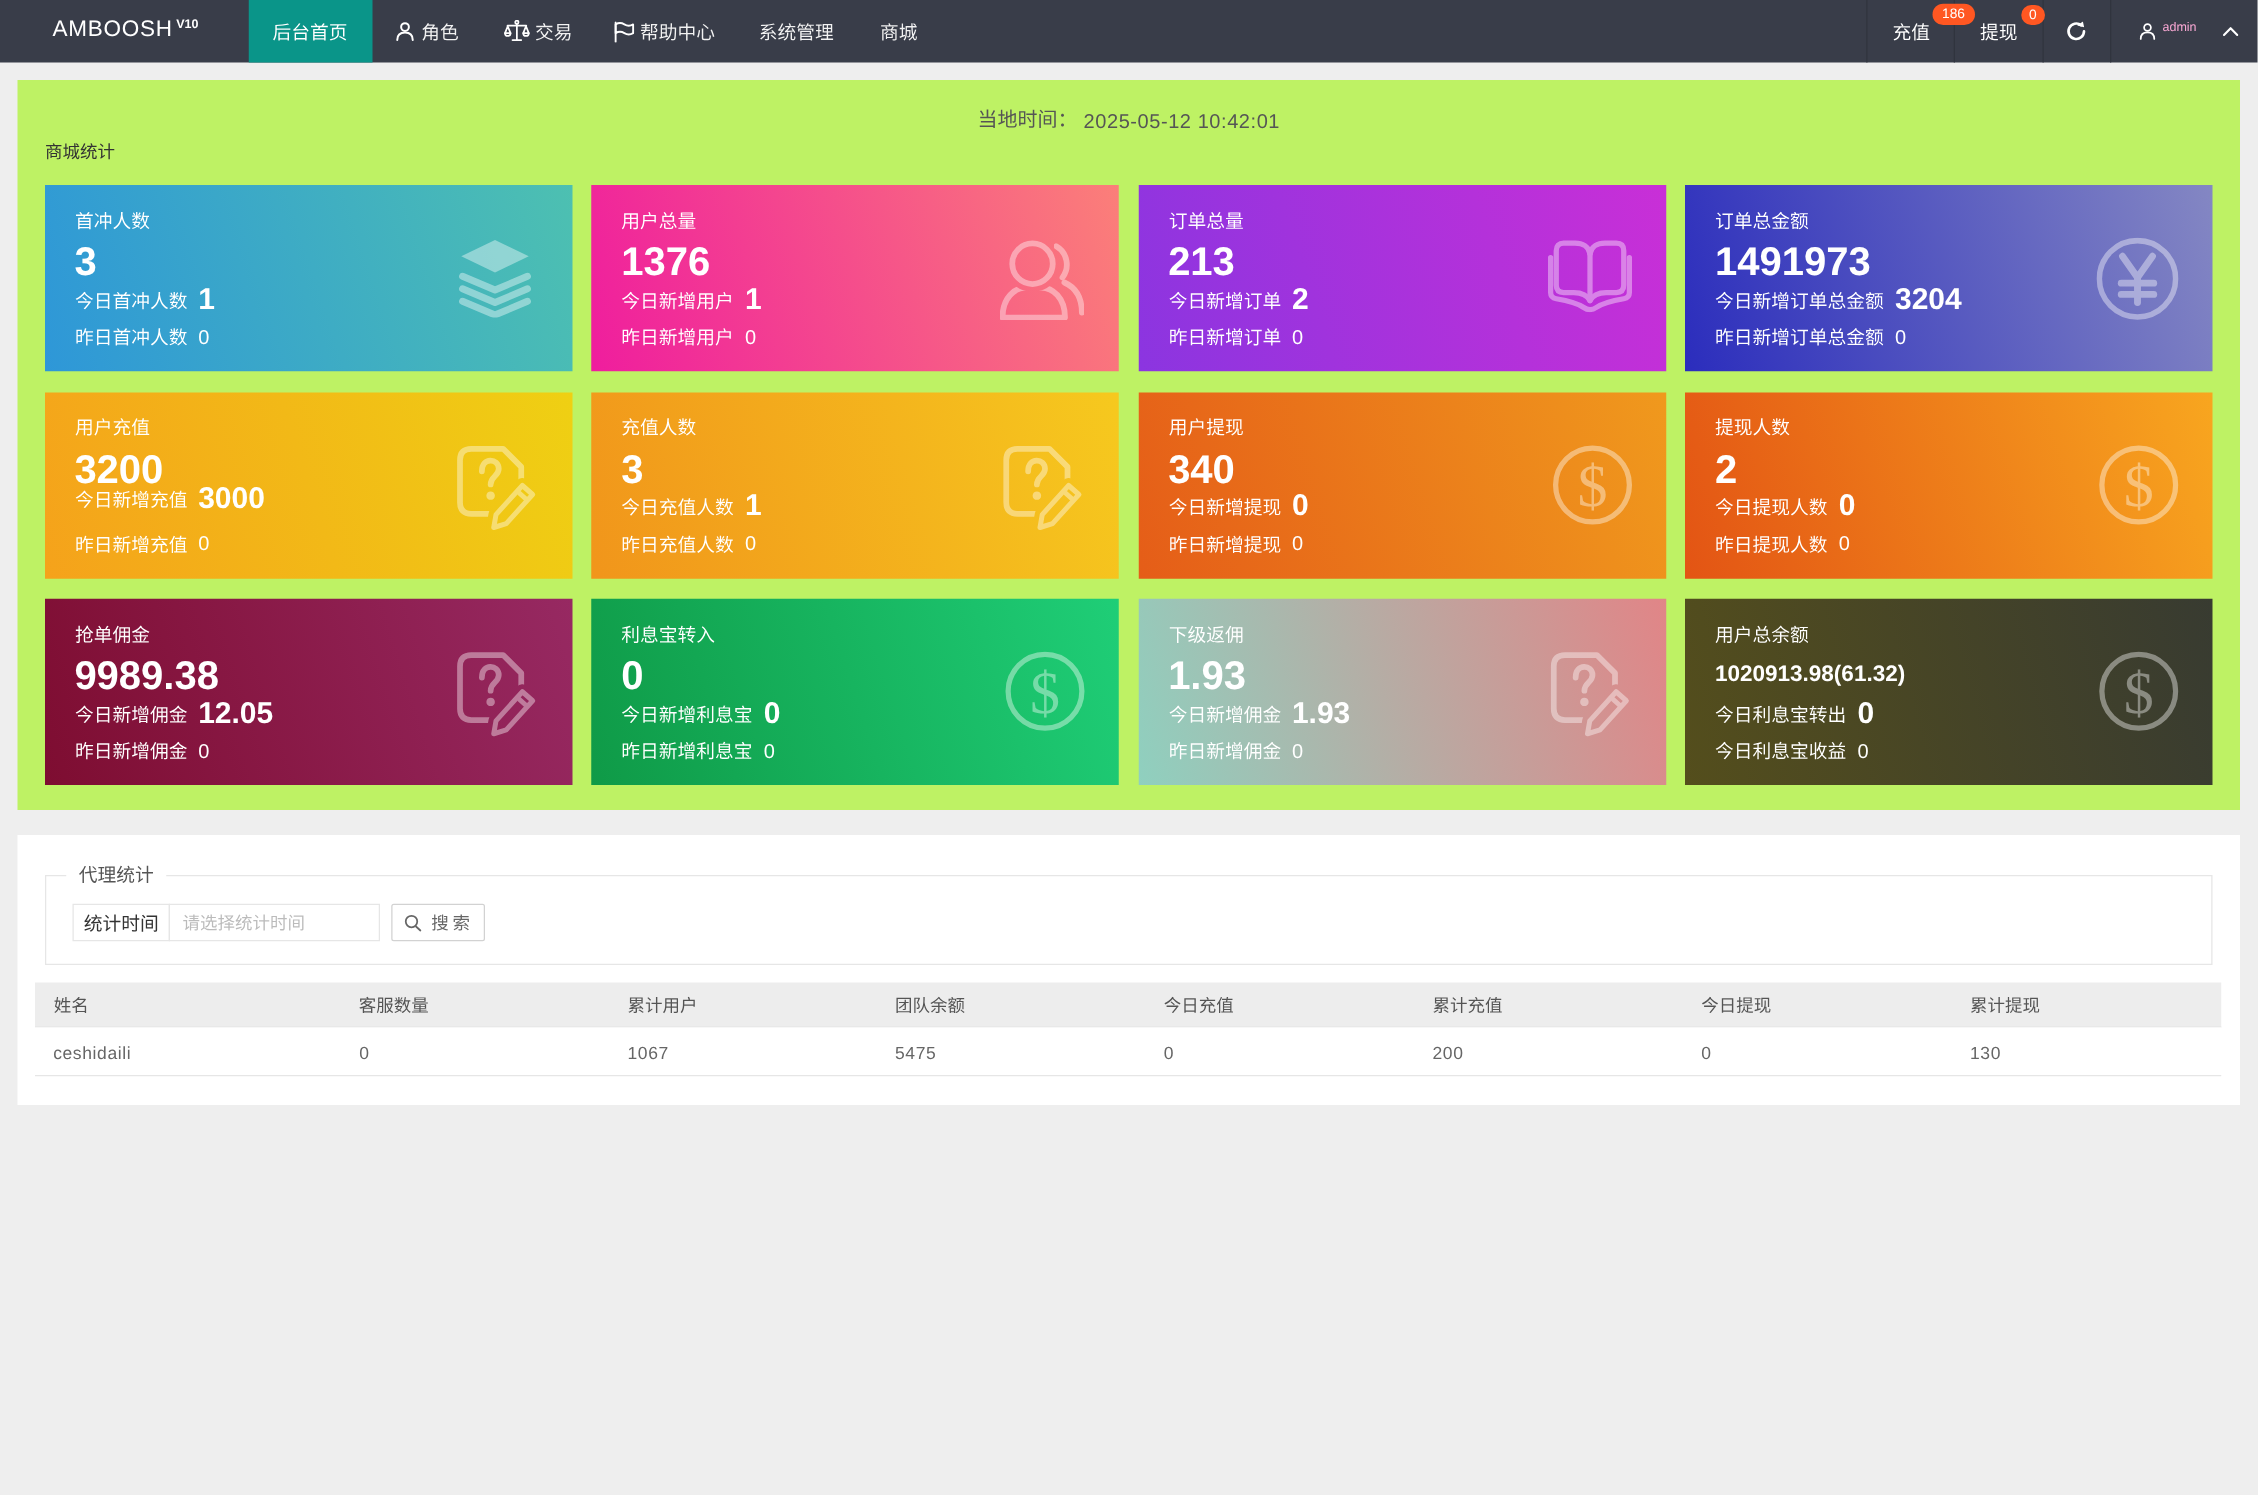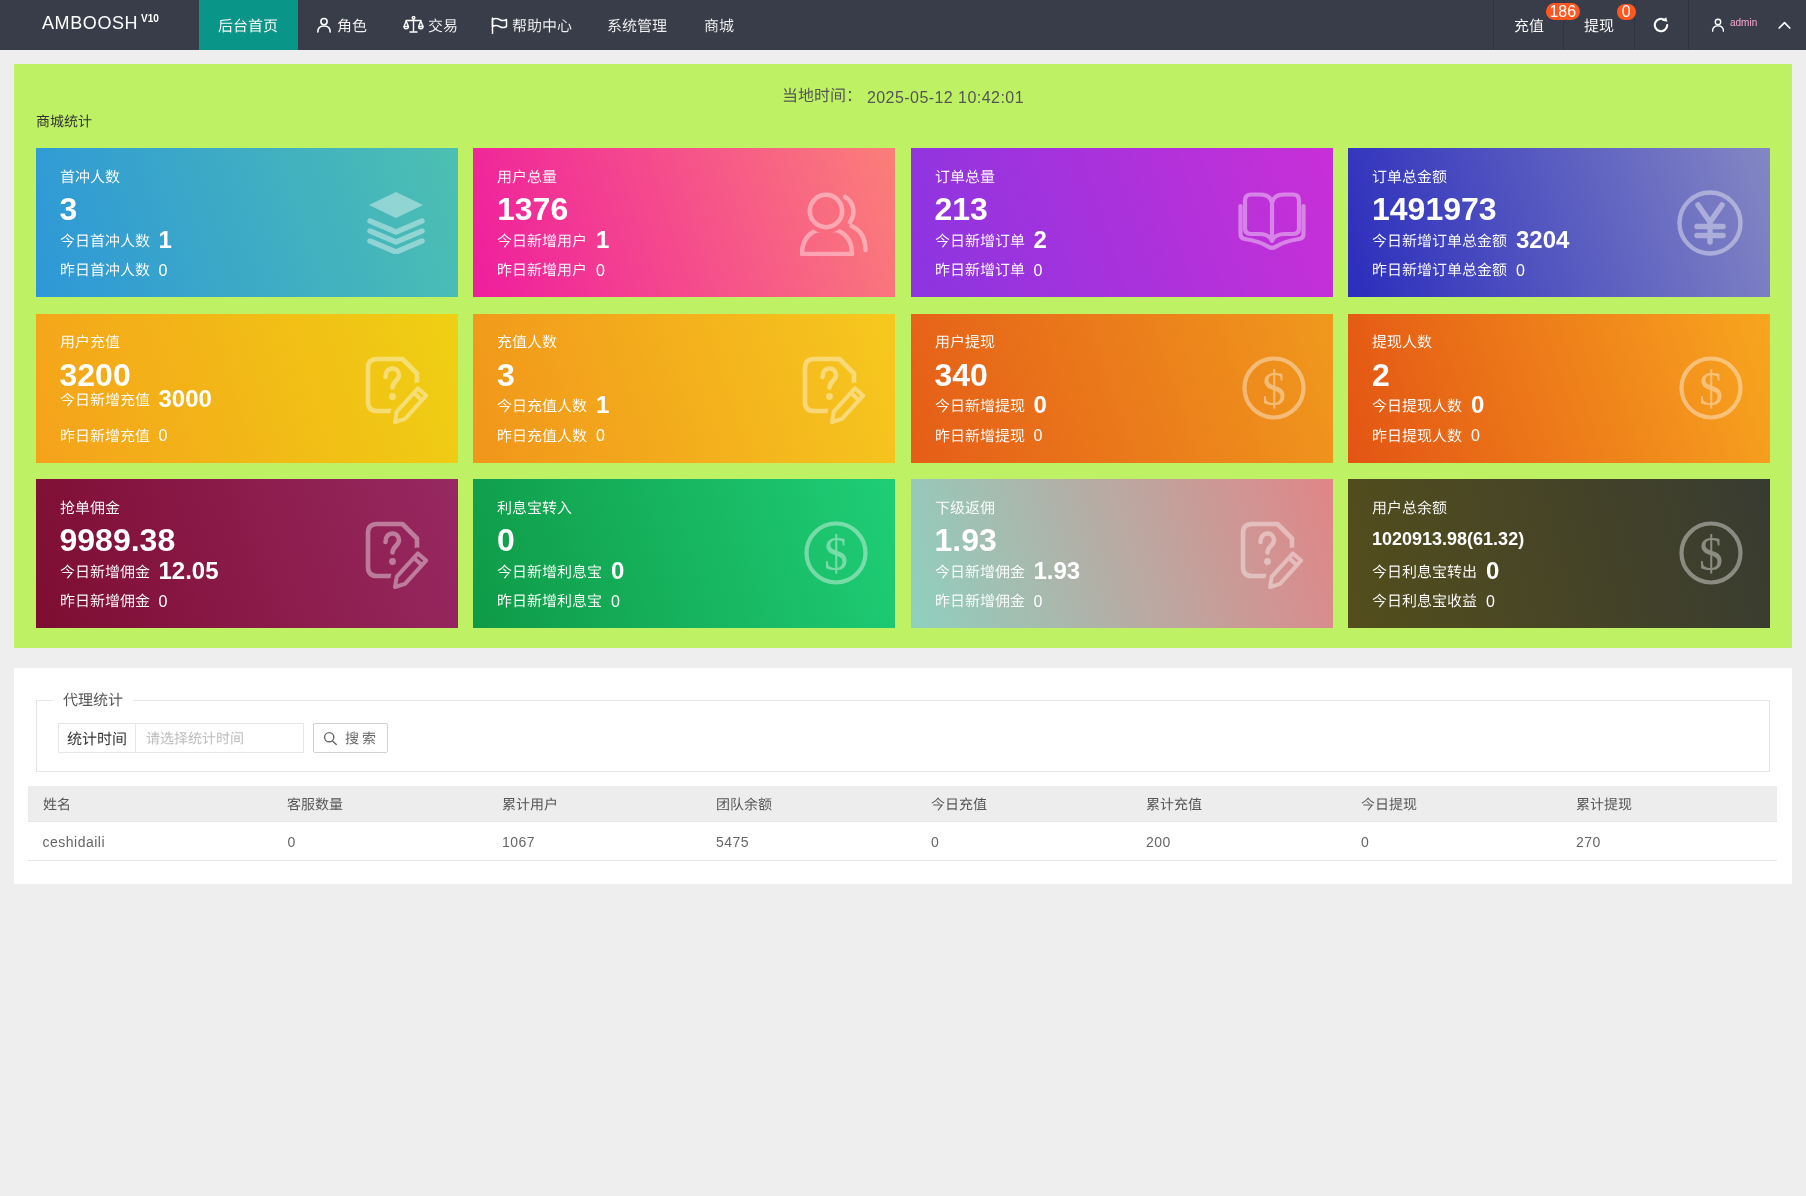--- a/index.html
+++ b/index.html
@@ -7,21 +7,21 @@
 #panel1{position:absolute;left:14px;top:64px;width:1778px;height:584px;background:#bef264}
 #panel2{position:absolute;left:14px;top:668px;width:1778px;height:216px;background:#fff}
 .card{position:absolute;width:422px;height:149px}
 .cnum{position:absolute;left:24px;color:#fff;font-weight:bold;line-height:1}
 .cl{position:absolute;left:24px;display:flex;align-items:flex-start;color:#fff}
 .cl b{font-size:24px;line-height:1;margin:-5px 0 0 9px}
 .cl span{font-size:16px;line-height:1;margin:0.5px 0 0 9px}
 .cic{position:absolute;right:27px;top:42px}
 .navtab{height:50px;display:flex;align-items:center;color:#f2f2f2}
 .cell{position:absolute;top:0;height:50px;border-left:1px solid #30343e}
-.badge{position:absolute;z-index:9;background:#ff5722;color:#fff;font-size:16px;border-radius:9px;text-align:center}
+.badge{position:absolute;z-index:9;background:#ff5722;color:#fff;font-size:11px;border-radius:9px;text-align:center}
 </style></head><body>
 <svg width="0" height="0" style="position:absolute">
     <defs>
       <path id="u4e0b" d="M55 -766V-691H441V79H520V-451C635 -389 769 -306 839 -250L892 -318C812 -379 653 -469 534 -527L520 -511V-691H946V-766Z"></path>
       <path id="u4e2d" d="M458 -840V-661H96V-186H171V-248H458V79H537V-248H825V-191H902V-661H537V-840ZM171 -322V-588H458V-322ZM825 -322H537V-588H825Z"></path>
       <path id="u4ea4" d="M318 -597C258 -521 159 -442 70 -392C87 -380 115 -351 129 -336C216 -393 322 -483 391 -569ZM618 -555C711 -491 822 -396 873 -332L936 -382C881 -445 768 -536 677 -598ZM352 -422 285 -401C325 -303 379 -220 448 -152C343 -72 208 -20 47 14C61 31 85 64 93 82C254 42 393 -16 503 -102C609 -16 744 42 910 74C920 53 941 22 958 5C797 -21 663 -74 559 -151C630 -220 686 -303 727 -406L652 -427C618 -335 568 -260 503 -199C437 -261 387 -336 352 -422ZM418 -825C443 -787 470 -737 485 -701H67V-628H931V-701H517L562 -719C549 -754 516 -809 489 -849Z"></path>
       <path id="u4eba" d="M457 -837C454 -683 460 -194 43 17C66 33 90 57 104 76C349 -55 455 -279 502 -480C551 -293 659 -46 910 72C922 51 944 25 965 9C611 -150 549 -569 534 -689C539 -749 540 -800 541 -837Z"></path>
       <path id="u4eca" d="M390 -533C456 -484 541 -412 580 -367L635 -420C593 -464 506 -532 441 -579ZM161 -348V-272H722C650 -179 547 -51 461 48L538 83C644 -46 776 -212 859 -324L801 -352L787 -348ZM495 -847C394 -695 216 -556 35 -475C57 -457 80 -429 92 -408C244 -485 394 -599 503 -729C612 -605 774 -481 906 -415C920 -435 945 -466 965 -482C823 -544 649 -668 548 -786L567 -813Z"></path>
       <path id="u4ee3" d="M715 -783C774 -733 844 -663 877 -618L935 -658C901 -703 829 -771 769 -819ZM548 -826C552 -720 559 -620 568 -528L324 -497L335 -426L576 -456C614 -142 694 67 860 79C913 82 953 30 975 -143C960 -150 927 -168 912 -183C902 -67 886 -8 857 -9C750 -20 684 -200 650 -466L955 -504L944 -575L642 -537C632 -626 626 -724 623 -826ZM313 -830C247 -671 136 -518 21 -420C34 -403 57 -365 65 -348C111 -389 156 -439 199 -494V78H276V-604C317 -668 354 -737 384 -807Z"></path>
       <path id="u4f59" d="M647 -170C724 -107 817 -18 861 40L926 -4C880 -62 784 -148 708 -208ZM273 -205C219 -132 136 -56 57 -7C74 4 102 30 115 43C193 -12 283 -97 343 -179ZM503 -850C394 -709 202 -575 25 -499C44 -482 64 -457 77 -437C130 -463 185 -494 239 -529V-465H465V-338H95V-267H465V-11C465 4 460 8 444 9C427 10 370 10 309 8C321 28 335 60 339 80C419 81 469 79 500 67C533 55 544 34 544 -10V-267H913V-338H544V-465H760V-534H246C338 -595 427 -668 499 -745C625 -609 763 -522 927 -449C938 -471 959 -497 978 -513C809 -580 664 -664 544 -795L561 -817Z"></path>
@@ -895,14 +895,14 @@
       </div>
     </div>
     <div class="abs" style="left:14px;top:154px;width:1749px;height:39px;background:#fff;border-bottom:1px solid #e6e6e6">
       <div class="abs" style="left:14.5px;top:12px;font-size:14px;color:#666;letter-spacing:0.5px">ceshidaili</div>
       <div class="abs" style="left:259.4px;top:12px;font-size:14px;color:#666;letter-spacing:0.5px">0</div>
       <div class="abs" style="left:474px;top:12px;font-size:14px;color:#666;letter-spacing:0.5px">1067</div>
       <div class="abs" style="left:688px;top:12px;font-size:14px;color:#666;letter-spacing:0.5px">5475</div>
       <div class="abs" style="left:903px;top:12px;font-size:14px;color:#666;letter-spacing:0.5px">0</div>
       <div class="abs" style="left:1118px;top:12px;font-size:14px;color:#666;letter-spacing:0.5px">200</div>
       <div class="abs" style="left:1333px;top:12px;font-size:14px;color:#666;letter-spacing:0.5px">0</div>
-      <div class="abs" style="left:1548px;top:12px;font-size:14px;color:#666;letter-spacing:0.5px">270</div>
+      <div class="abs" style="left:1548px;top:12px;font-size:14px;color:#666;letter-spacing:0.5px">130</div>
     </div>
   </div>
 </body></html>

